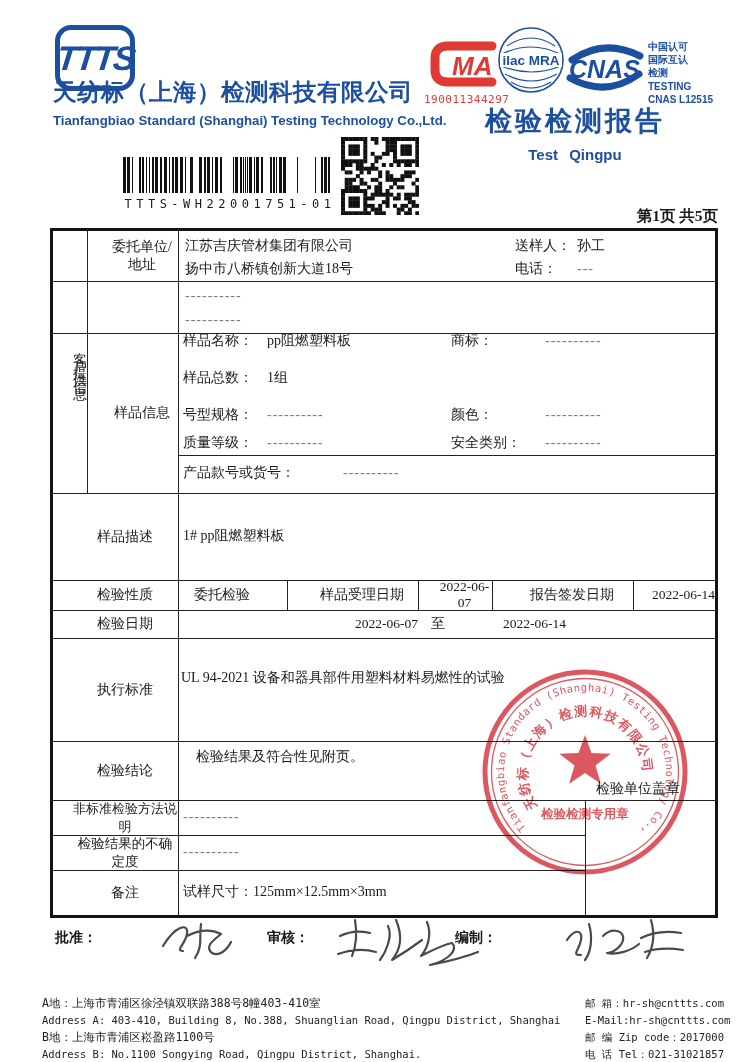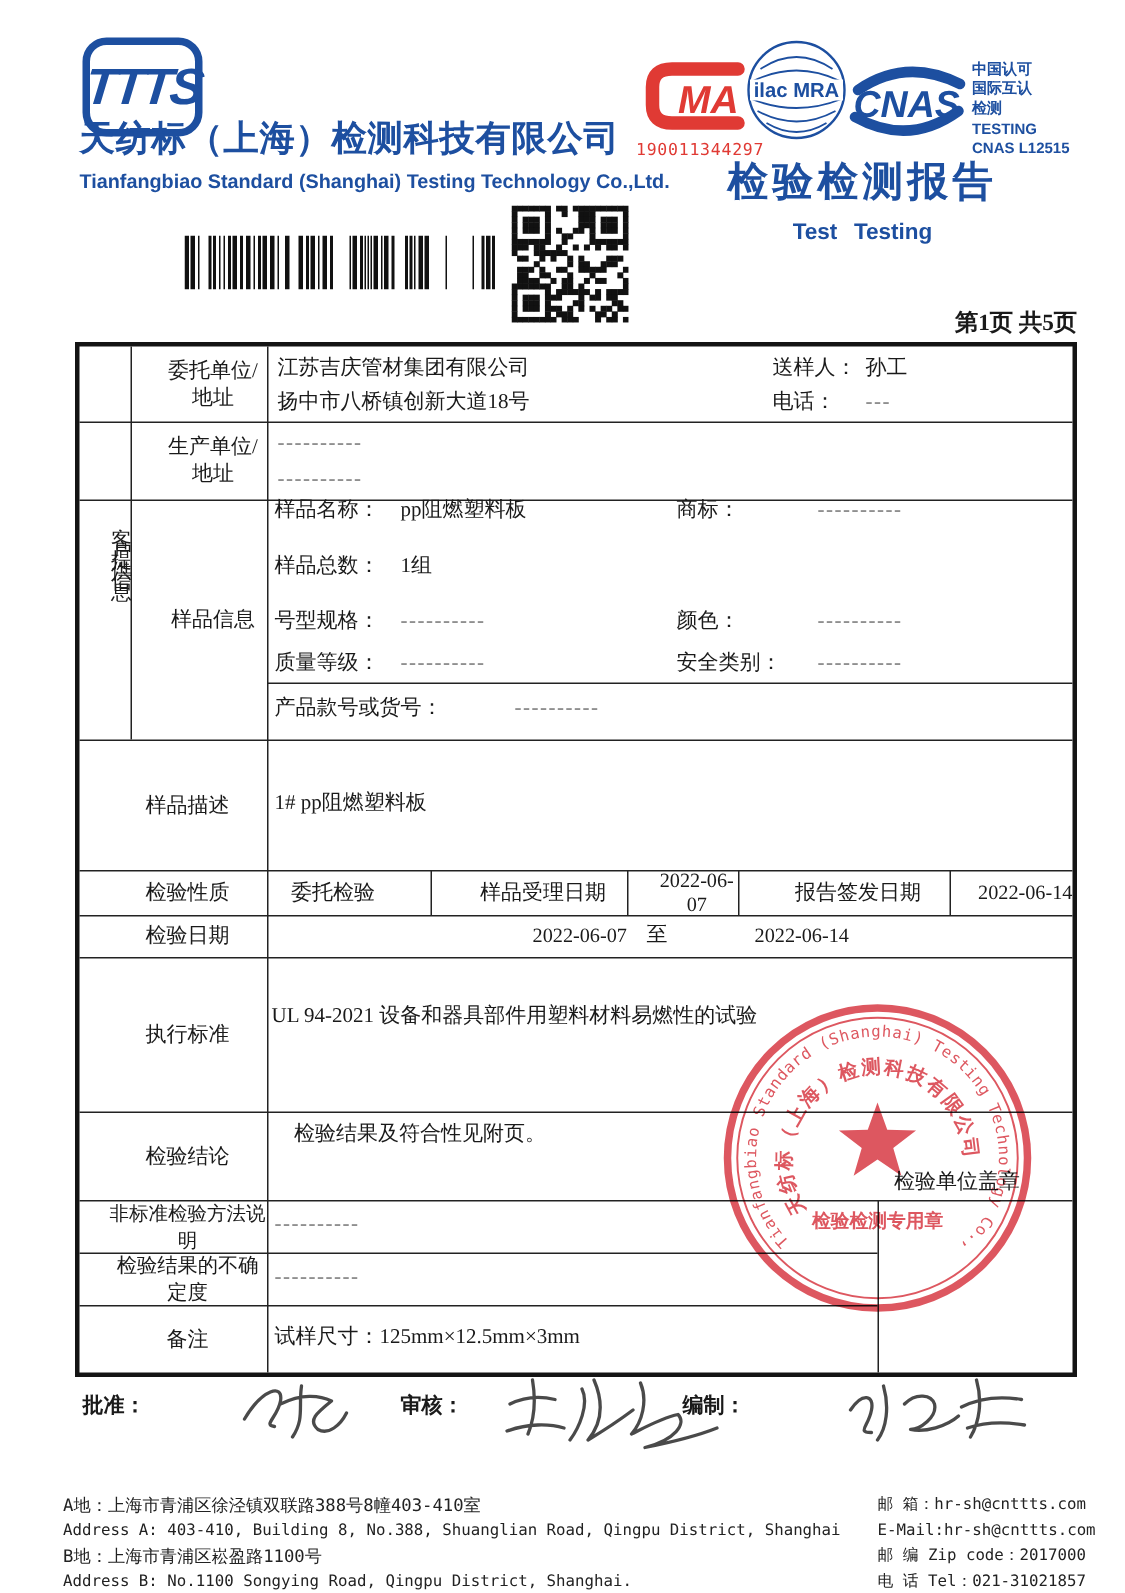--- a/index.html
+++ b/index.html
@@ -81,20 +81,21 @@
         <rect x="153" y="0" width="1" height="36"></rect>
         <rect x="156" y="0" width="3" height="36"></rect>
         <rect x="160" y="0" width="3" height="36"></rect>
         <rect x="174" y="0" width="1" height="36"></rect>
         <rect x="192" y="0" width="1" height="36"></rect>
         <rect x="198" y="0" width="2" height="36"></rect>
         <rect x="201" y="0" width="3" height="36"></rect>
         <rect x="205" y="0" width="2" height="36"></rect>
       </g>
   </svg>
+  <div class="t mono" style="left:116px;top:194px;width:228px;text-align:center;font-size:12px;letter-spacing:4.5px;">TTTS-WH22001751-01</div>
 
   <svg class="abs" style="left:341px;top:137px;" width="78" height="78">
     <rect width="78" height="78" fill="#fff"></rect>
     <g id="qr-cells" fill="#111">
         <rect x="0.00" y="0.00" width="4" height="4"></rect>
         <rect x="3.71" y="0.00" width="4" height="4"></rect>
         <rect x="7.43" y="0.00" width="4" height="4"></rect>
         <rect x="11.14" y="0.00" width="4" height="4"></rect>
         <rect x="14.86" y="0.00" width="4" height="4"></rect>
         <rect x="18.57" y="0.00" width="4" height="4"></rect>
@@ -351,21 +352,21 @@
 
   <div class="abs hdr-sans" style="left:648px;top:40px;font-size:10px;line-height:13.2px;">
     <div>中国认可</div>
     <div>国际互认</div>
     <div>检测</div>
     <div>TESTING</div>
     <div>CNAS L12515</div>
   </div>
 
   <div class="t hdr-sans" style="left:440px;top:111px;width:270px;text-align:center;font-size:27px;letter-spacing:3px;">检验检测报告</div>
-  <div class="t hdr-sans" style="left:440px;top:145px;width:270px;text-align:center;font-size:15px;word-spacing:7px;">Test Testing</div>
+  <div class="t hdr-sans" style="left:440px;top:145px;width:270px;text-align:center;font-size:15px;word-spacing:7px;">Test Qingpu</div>
 
   <div class="t" style="left:560px;top:206px;width:158px;text-align:right;font-size:15.5px;font-weight:bold;">第1页 共5页</div>
 
   <div id="report-table">
 
     <div>
       <div class="hl" style="left:0;top:50px;width:662px;"></div>
       <div class="hl" style="left:0;top:102px;width:662px;"></div>
       <div class="hl" style="left:125px;top:224px;width:537px;"></div>
       <div class="hl" style="left:0;top:262px;width:662px;"></div>
@@ -388,21 +389,20 @@
     <div class="cell vtext" style="left:0;top:0;width:34px;height:262px;">客户提供信息</div>
 
     <div class="cell" style="left:34px;top:0;width:91px;height:50px;">委托单位/地址</div>
     <div class="t" style="left:132px;top:5px;">江苏吉庆管材集团有限公司</div>
     <div class="t" style="left:132px;top:28px;">扬中市八桥镇创新大道18号</div>
     <div class="t" style="left:462px;top:5px;">送样人：</div>
     <div class="t" style="left:524px;top:5px;">孙工</div>
     <div class="t" style="left:462px;top:28px;">电话：</div>
     <div class="t dash" style="left:524px;top:28px;">---</div>
 
-    <div class="cell" style="left:34px;top:50px;width:91px;height:52px;">生产单位/地址</div>
     <div class="t dash" style="left:132px;top:55px;">----------</div>
     <div class="t dash" style="left:132px;top:79px;">----------</div>
 
     <div class="cell" style="left:34px;top:102px;width:91px;height:160px;">样品信息</div>
 
     <div class="t" style="left:130px;top:100px;text-align:right;">样品名称：</div>
     <div class="t" style="left:214px;top:100px;">pp阻燃塑料板</div>
     <div class="t" style="left:398px;top:100px;">商标：</div>
     <div class="t dash" style="left:492px;top:100px;">----------</div>
 

